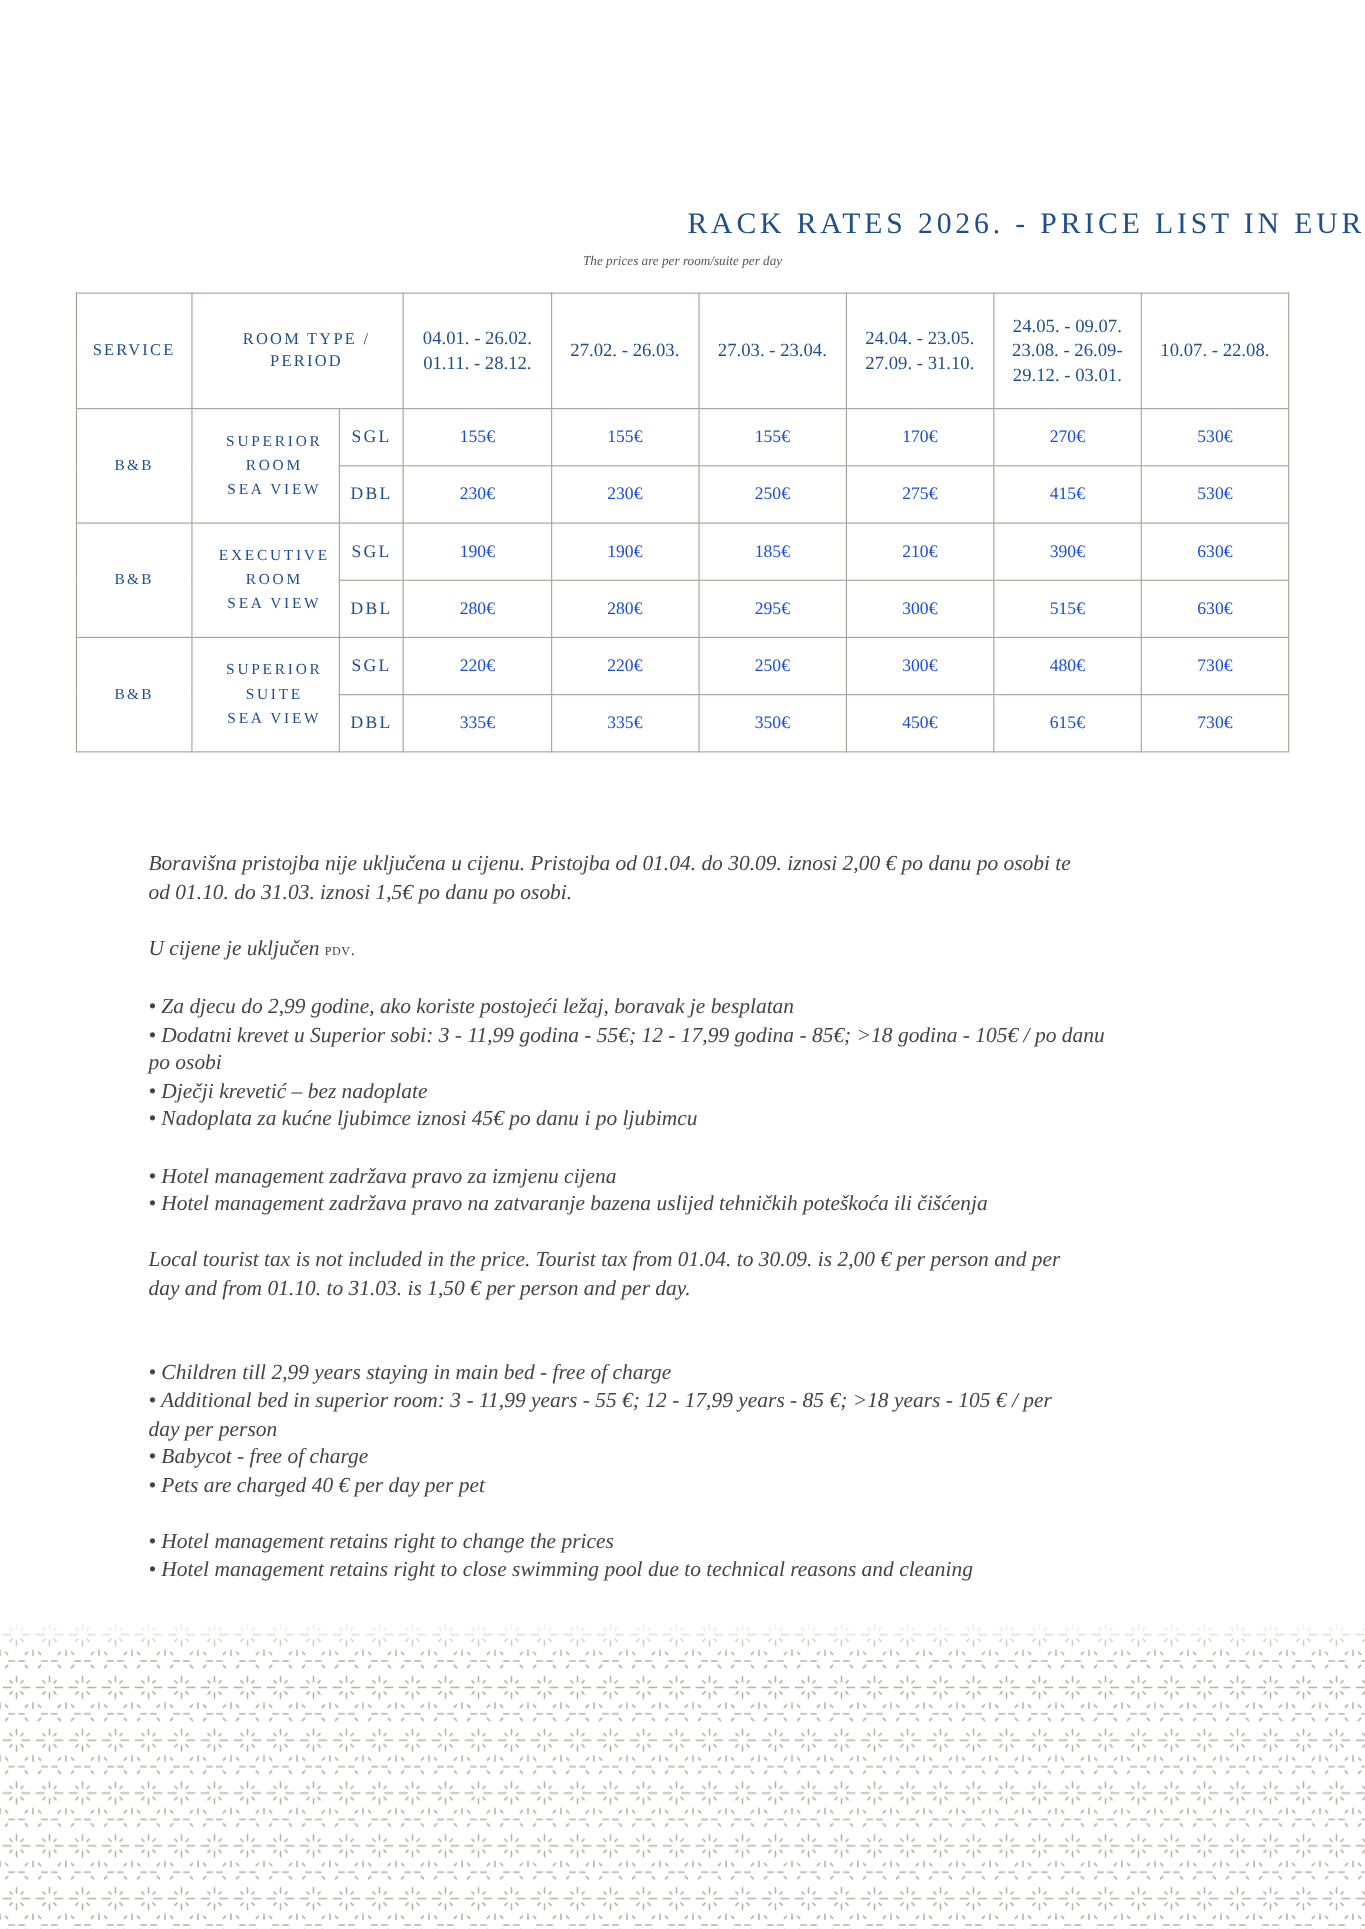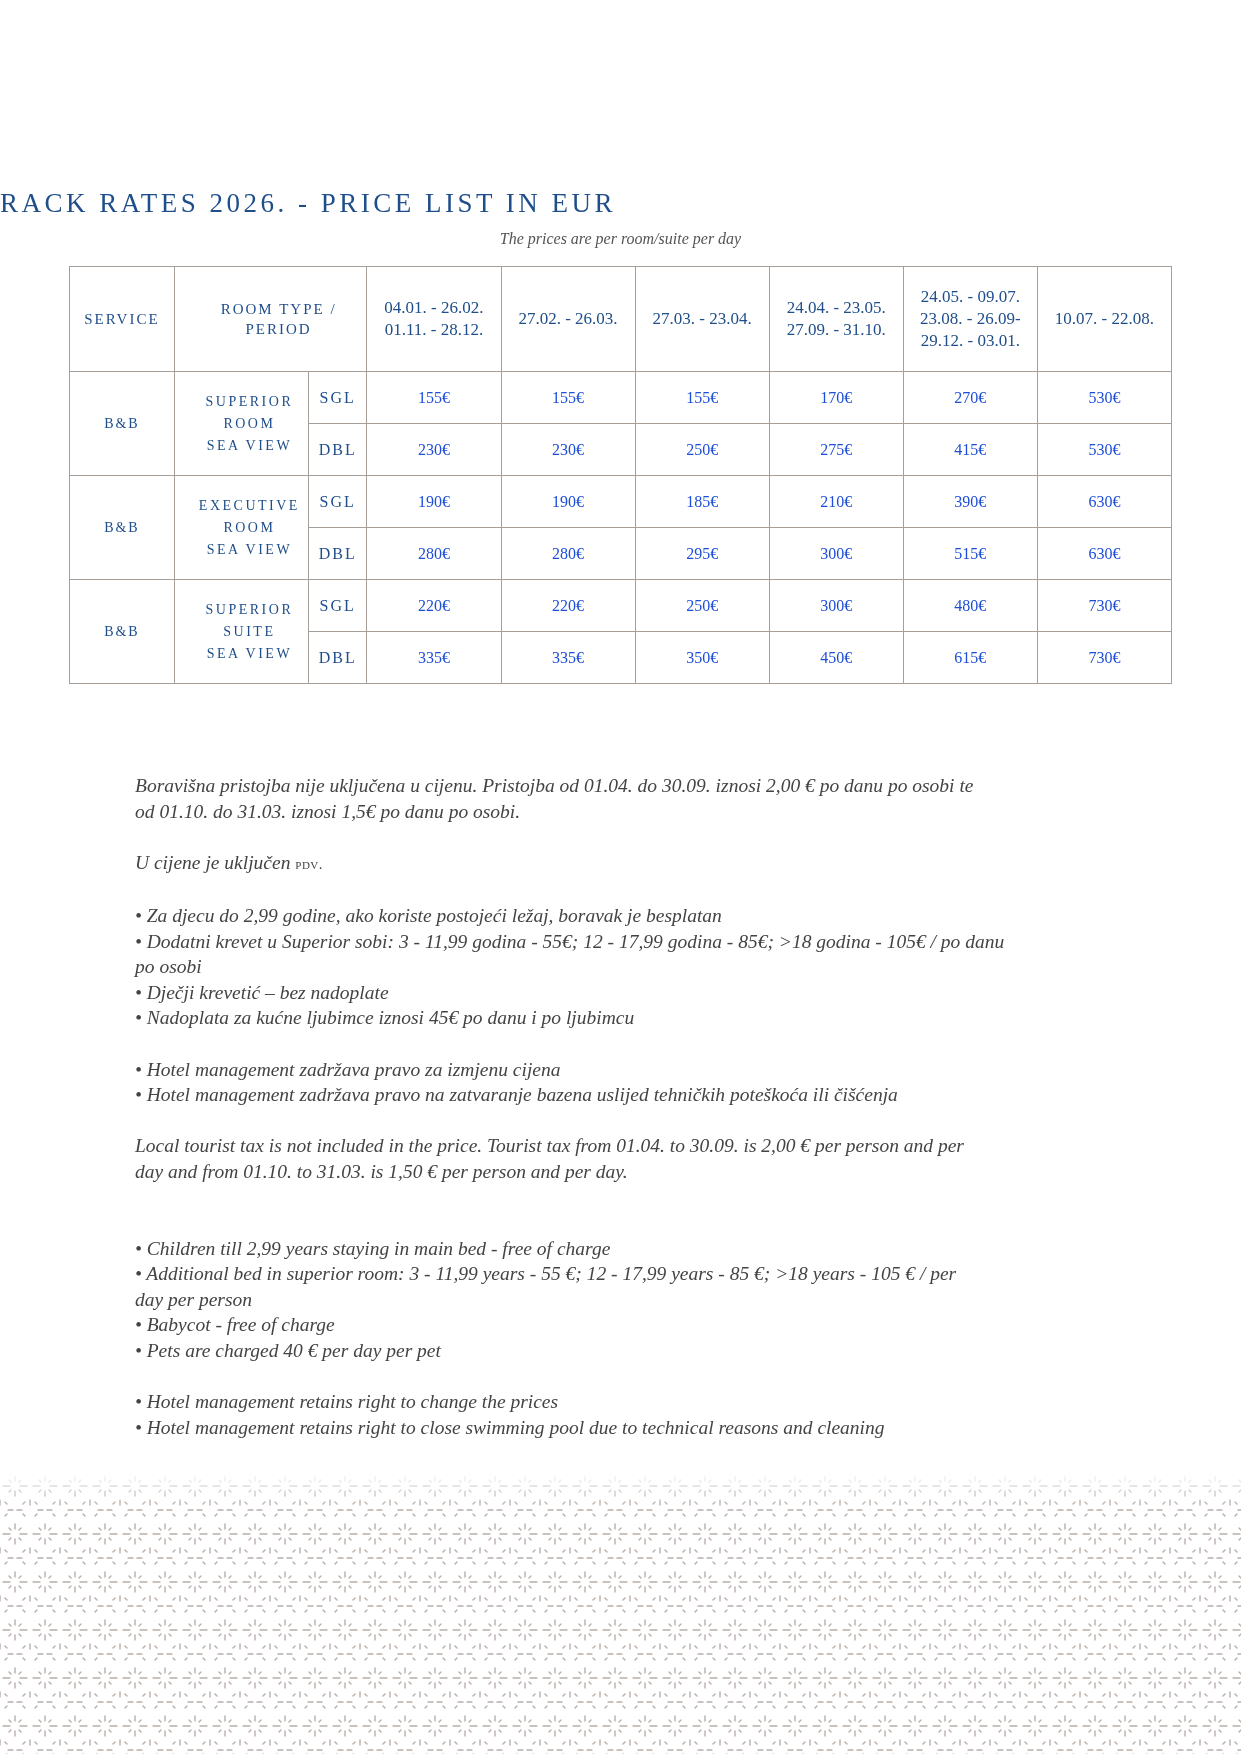--- a/index.html
+++ b/index.html
@@ -1,22 +1,22 @@
 <!DOCTYPE html>
 <html><head>
 <meta charset="utf-8">
 <style>
   html, body { margin: 0; padding: 0; background: #ffffff; }
   body { width: 1241px; height: 1754px; position: relative; overflow: hidden;
          font-family: "DejaVu Serif", "Liberation Serif", serif; }
-  .title { position: absolute; top: 188px; left: 0; width: 1241px; text-align: left;
+  .title { position: absolute; top: 188px; left: 0; width: 1241px; text-align: right;
            color: #1f4e8a; font-family: "Liberation Serif", serif; font-size: 27px;
            letter-spacing: 3.5px; }
   .subtitle { position: absolute; top: 230px; left: 0; width: 1241px; text-align: center;
-              color: #555; font-family: "Liberation Serif", serif; font-style: italic; font-size: 16px; }
+              color: #555; font-family: "Liberation Serif", serif; font-style: italic; font-size: 12px; }
   table.rates { position: absolute; top: 266px; left: 69px; width: 1103px;
                 border-collapse: collapse; table-layout: fixed;
                 font-family: "Liberation Serif", serif; }
   table.rates td, table.rates th { border: 1.5px solid #a89e98; text-align: center;
                 vertical-align: middle; padding: 0; font-weight: normal; }
   .hdr { color: #1f4e8a; font-size: 15px; letter-spacing: 2px; text-transform: uppercase; }
   .hdr-left { text-align: center; padding-left: 16px !important; line-height: 20px; border-radius: 24px; }
   .period { color: #1f4e8a; font-size: 17px; line-height: 22px; }
   .svc { color: #1f4e8a; font-size: 14px; letter-spacing: 2px; }
   .room { color: #1f4e8a; font-size: 14px; letter-spacing: 2.5px; text-align: center;

